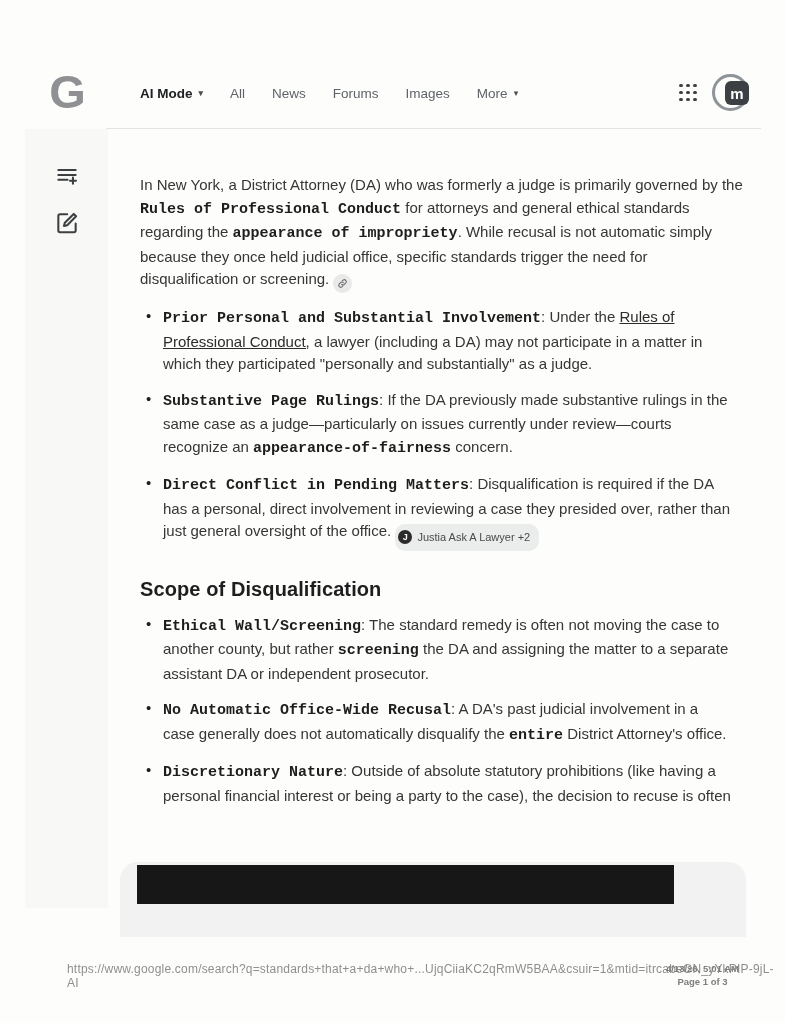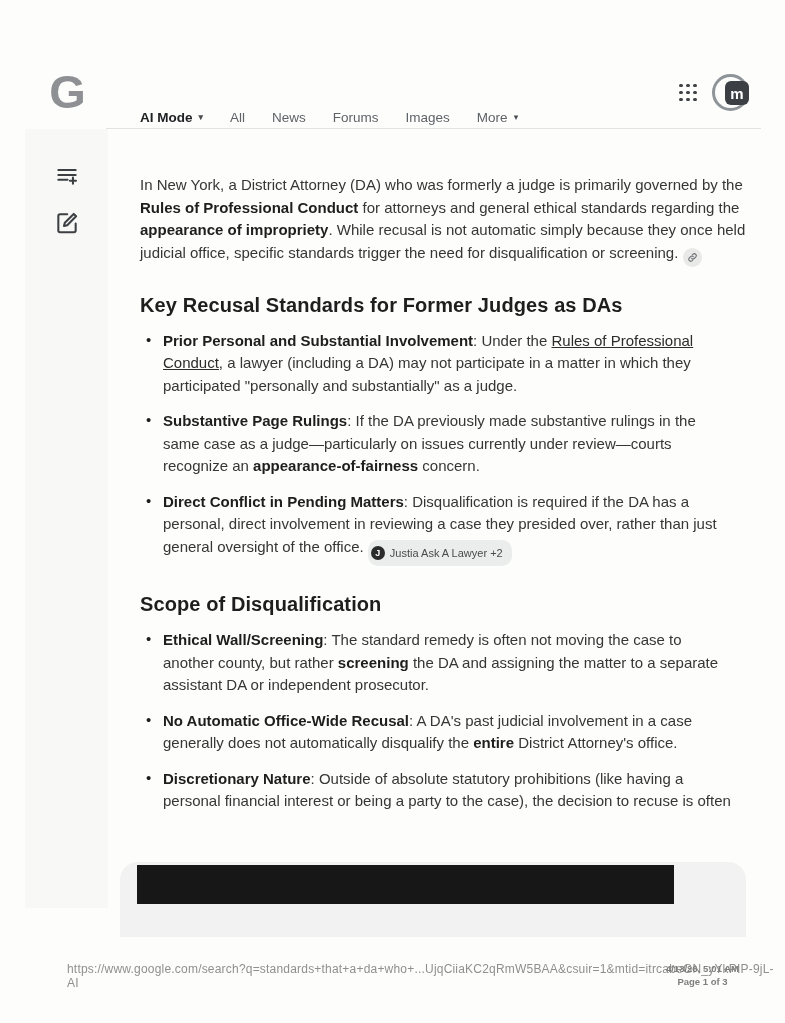--- a/index.html
+++ b/index.html
@@ -10,21 +10,21 @@
     background:#fdfdfc; overflow:hidden; color:#363636;
   }
 
   
   .logo {
     position:absolute; left:43px; top:66px; width:48px; height:52px;
     font-size:47px; font-weight:700; color:#8e9093; line-height:52px; text-align:center;
     letter-spacing:-1px;
   }
   .nav { position:absolute; left:140px; top:86px; display:flex; gap:27px; align-items:center;
-         font-size:13.5px; color:#5f6368;margin-top:24px; }
+         font-size:13.5px; color:#5f6368; }
   .nav-item { display:flex; align-items:center; gap:6px; cursor:pointer; white-space:nowrap; }
   .nav-item.active { color:#202124; font-weight:700; }
   .caret { font-size:9px; color:#4a4d51; line-height:1; }
   .topright { position:absolute; right:36px; top:74px; display:flex; align-items:center; gap:15px; }
   .grid-icon { width:18px; height:18px; display:grid; grid-template-columns:repeat(3,1fr); gap:3px; }
   .grid-icon i { width:3.5px; height:3.5px; border-radius:50%; background:#3f4245; }
   .avatar { position:relative; width:37px; height:37px; border-radius:50%;
             border:3px solid #8f9498; background:#fdfdfc; }
   .avatar .av-badge {
     position:absolute; right:-3px; top:4px; width:24px; height:24px; border-radius:6px;
@@ -42,21 +42,21 @@
   .sb-icon { width:26px; height:26px; cursor:pointer; }
   .sb-icon svg { width:26px; height:26px; display:block; }
 
   
   .main { position:absolute; left:140px; top:150px; width:616px; }
   .bubble {
     margin-left:136px; width:446px; background:#f0f1f0; border-radius:22px;
     padding:9px 22px; font-size:15px; line-height:23px; color:#2c2c2c;
   }
   .intro { margin-top:24px; width:606px; font-size:15px; line-height:22.5px; }
-  .b { font-weight:700; color:#1e1e1e; }
+  .b { font-weight:700; color:#1e1e1e;font-family:Liberation Mono, monospace; }
   .lnk { color:#2c2c2c; text-decoration:underline; cursor:pointer; }
   h2.sec {
     margin-top:27px; font-size:20px; font-weight:700; color:#1e1e1e; letter-spacing:0.1px;
   }
   ul.blist { list-style:none; }
   ul.blist li {
     position:relative; padding-left:23px; margin-top:13px;
     width:592px; font-size:15px; line-height:22.5px;
   }
   ul.blist li::before { content:"•"; position:absolute; left:6px; top:-1px; color:#1e1e1e; }
@@ -162,21 +162,20 @@
   <main class="main">
 
 
     <p class="intro"><span><span>In New York, a District Attorney (DA) who was formerly a judge is primarily governed by the </span><span class="b">Rules of Professional Conduct</span><span> for attorneys and general ethical standards regarding the </span><span class="b">appearance of impropriety</span><span>. While recusal is not automatic simply because they once held judicial office, specific standards trigger the need for disqualification or screening. </span></span><span class="link-chip">
           <svg viewBox="0 0 24 24" fill="none" stroke="#6a6d70" stroke-width="2.4" stroke-linecap="round">
             <path d="M10.2 13.8a4.2 4.2 0 0 0 5.9 0l3.2-3.2a4.2 4.2 0 0 0-5.9-5.9l-1.8 1.8"></path>
             <path d="M13.8 10.2a4.2 4.2 0 0 0-5.9 0l-3.2 3.2a4.2 4.2 0 0 0 5.9 5.9l1.8-1.8"></path>
           </svg>
         </span></p>
 
-    <h2 class="sec">Key Recusal Standards for Former Judges as DAs</h2>
 
     <ul class="blist">
       <li><span><span class="b">Prior Personal and Substantial Involvement</span><span>: Under the </span><a class="lnk">Rules of Professional Conduct,</a><span> a lawyer (including a DA) may not participate in a matter in which they participated "personally and substantially" as a judge.</span></span></li>
       <li><span><span class="b">Substantive Page Rulings</span><span>: If the DA previously made substantive rulings in the same case as a judge—particularly on issues currently under review—courts recognize an </span><span class="b">appearance-of-fairness</span><span> concern.</span></span></li>
       <li><span><span class="b">Direct Conflict in Pending Matters</span><span>: Disqualification is required if the DA has a personal, direct involvement in reviewing a case they presided over, rather than just general oversight of the office. </span></span><span class="src-chip">
             <span class="j-ic">J</span>
             <span>Justia Ask A Lawyer +2</span>
           </span></li>
     </ul>
 

